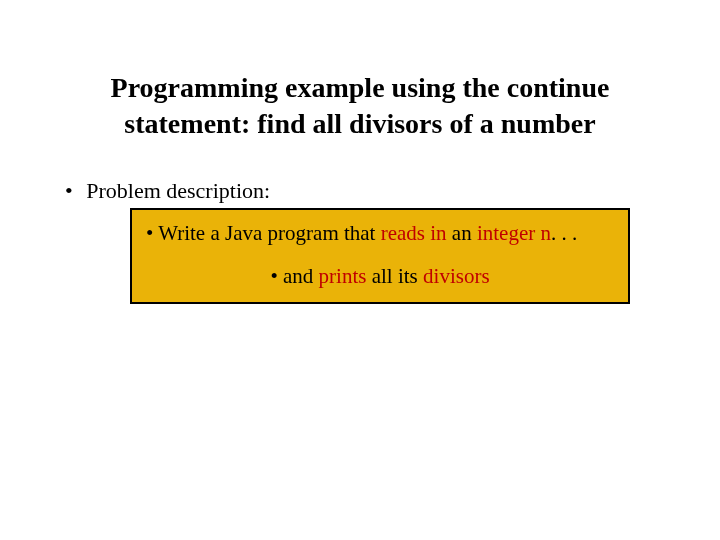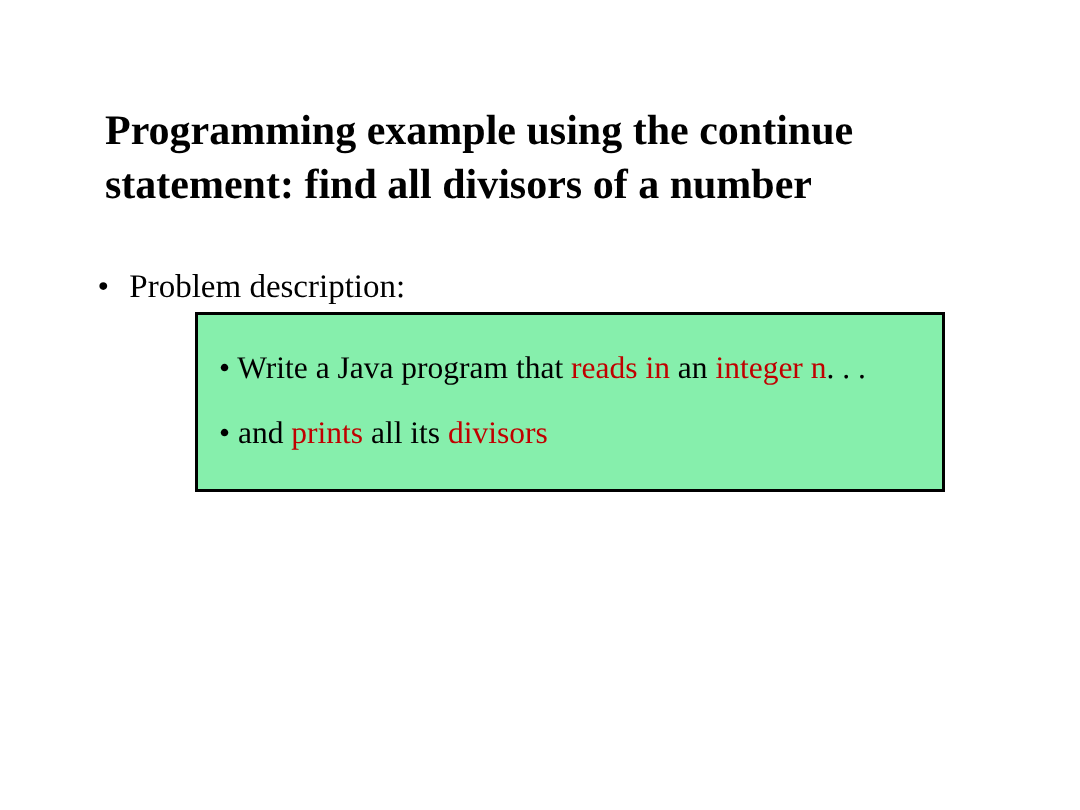--- a/index.html
+++ b/index.html
@@ -10,51 +10,52 @@
     body {
       width: 720px;
       height: 540px;
       background: #ffffff;
       font-family: 'Times New Roman', Times, serif;
       padding: 70px 50px 0 50px;
     }
     .title {
       font-size: 28px;
       font-weight: bold;
-      text-align: left;
+      text-align: center;
       color: #000;
       line-height: 1.3;
       margin-bottom: 35px;
       padding: 0 20px;
     }
     .bullet-line {
       font-size: 22px;
       color: #000;
       margin-bottom: 4px;
       padding-left: 15px;
     }
     .bullet-line::before {
       content: "• ";
       margin-right: 8px;
     }
     .box {
-      background: #86efac;
+      background: #eab308;
       border: 2px solid #000;
       margin-left: 80px;
       margin-right: 40px;
-      padding: 22px 14px;
+      padding: 10px 14px;
     }
     .box-line {
       font-size: 21px;
       color: #000;
       line-height: 1.3;
       margin-bottom: 16px;
     }
     .box-line:last-child {
       margin-bottom: 2px;
+      text-align: center;
     }
     .red {
       color: #c00000;
     }
   </style>
 </head>
 <body>
 
 <div class="title">Programming example using the continue statement: find all divisors of a number</div>
 

